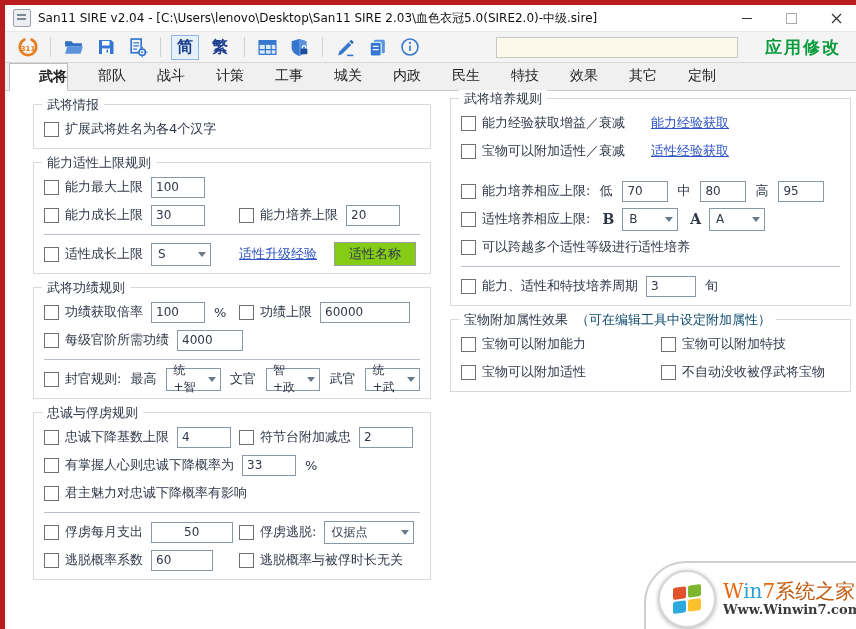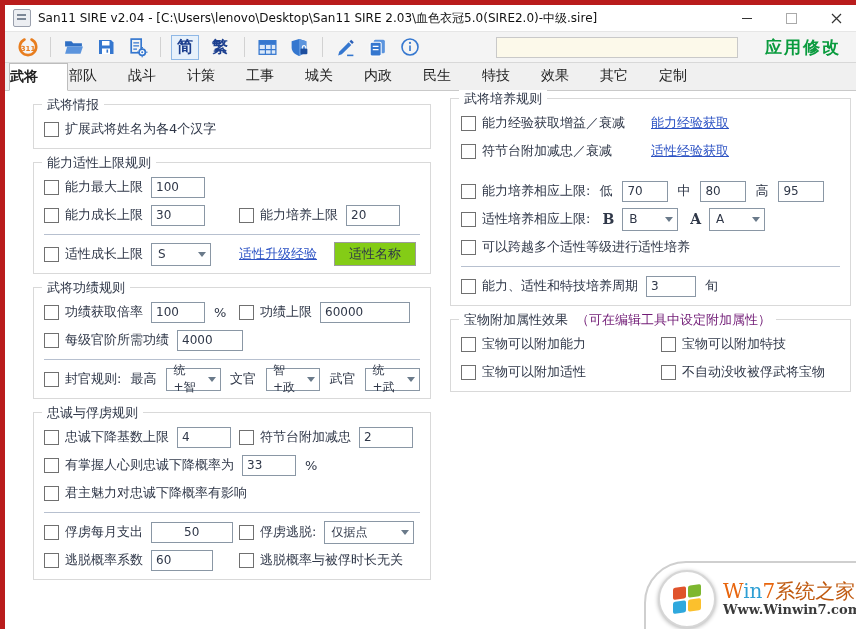--- a/index.html
+++ b/index.html
@@ -19,30 +19,30 @@
   #toolbar{height:30px;background:#f4f4f4;border-top:1px solid #e6e6e6;border-bottom:1px solid #d8d8d8;display:flex;align-items:center;padding:0 10px;gap:7px;}
   .tbico{width:25px;height:24px;display:flex;align-items:center;justify-content:center;flex:none;}
   .tbsep{width:1px;height:20px;background:#d2d2d2;margin:0 3px;flex:none;}
   .zh-btn{width:26px;height:23px;display:flex;align-items:center;justify-content:center;font-size:16px;font-weight:bold;color:#1c3f8f;font-family:"DejaVu Serif","Liberation Serif",serif;border:1px solid transparent;}
   .zh-btn.active{border:1px solid #8fb8e6;background:#e7f1fb;}
   #cmd-input{margin-left:auto;width:232px;height:19px;background:#fcf9ea;border:1px solid #c9c9c9;font-size:12px;padding:0 4px;outline:none;}
   #apply{color:#0a9b3e;font-weight:bold;font-size:17px;margin-left:14px;margin-right:2px;background:none;border:none;font-family:"DejaVu Serif","Liberation Serif",serif;letter-spacing:2px;cursor:pointer;}
 
   
   #tabbar{height:27px;background:#f0f0f0;border-bottom:1px solid #c9c9c9;display:flex;align-items:flex-end;padding-left:4px;}
-  .tab{width:57px;text-align:left;font-size:14px;color:#222;padding:4px 0 4px;border:1px solid transparent;cursor:pointer;}
+  .tab{width:57px;text-align:right;font-size:14px;color:#222;padding:4px 0 4px;border:1px solid transparent;cursor:pointer;}
   .tab.active{background:#fff;border:1px solid #bdbdbd;border-bottom:1px solid #fff;margin-bottom:-1px;font-weight:bold;}
 
   
   #content{position:relative;height:543px;background:#fff;}
   .colL{position:absolute;left:28px;top:13px;width:398px;}
   .colR{position:absolute;left:445px;top:7px;width:401px;}
   .group{position:relative;border:1px solid #d9d9d9;padding:10px 10px 5px;margin-bottom:13px;background:#fff;}
   .gtitle{position:absolute;top:-9px;left:8px;background:#fff;padding:0 5px;font-size:13px;color:#2f3748;display:flex;gap:8px;white-space:nowrap;}
-  .gnote{color:#701a75;}
+  .gnote{color:#0c4a6e;}
   .row{display:flex;align-items:center;height:28px;font-size:13px;color:#2f3748;}
   .gaptop{margin-top:12px;}
   .sep{border-top:1px solid #b7c0cf;margin:5px 0;}
   .col{display:flex;align-items:center;text-align:right;}
   .col0{width:195px;flex:none;}
   .cbwrap{display:inline-flex;align-items:center;}
   .cb{width:13px;height:13px;border:1px solid #707070;background:#fff;margin-right:6px;flex:none;cursor:pointer;}
   .lbl{white-space:nowrap;}
   .inp{display:inline-flex;align-items:center;border:1px solid #8a97a5;background:#fff;height:19px;padding:0 4px;margin-left:8px;font-size:12px;cursor:text;}
   .sel{display:inline-flex;align-items:center;justify-content:space-between;border:1px solid #8a97a5;background:#fff;height:21px;padding:0 4px 0 6px;margin-left:8px;font-size:12px;cursor:pointer;}
@@ -370,21 +370,21 @@
               </span>
             </div>
             <div class="col">
               <a class="link">能力经验获取</a>
             </div>
           </div>
           <div class="row">
             <div class="col col0" style="width: 190px;">
               <span class="cbwrap">
                 <span class="cb"></span>
-                <span class="lbl">符节台附加减忠／衰减</span>
+                <span class="lbl">宝物可以附加适性／衰减</span>
               </span>
             </div>
             <div class="col">
               <a class="link">适性经验获取</a>
             </div>
           </div>
           <div class="row gaptop">
             <span class="cbwrap">
               <span class="cb"></span>
               <span class="lbl">能力培养相应上限:</span>

